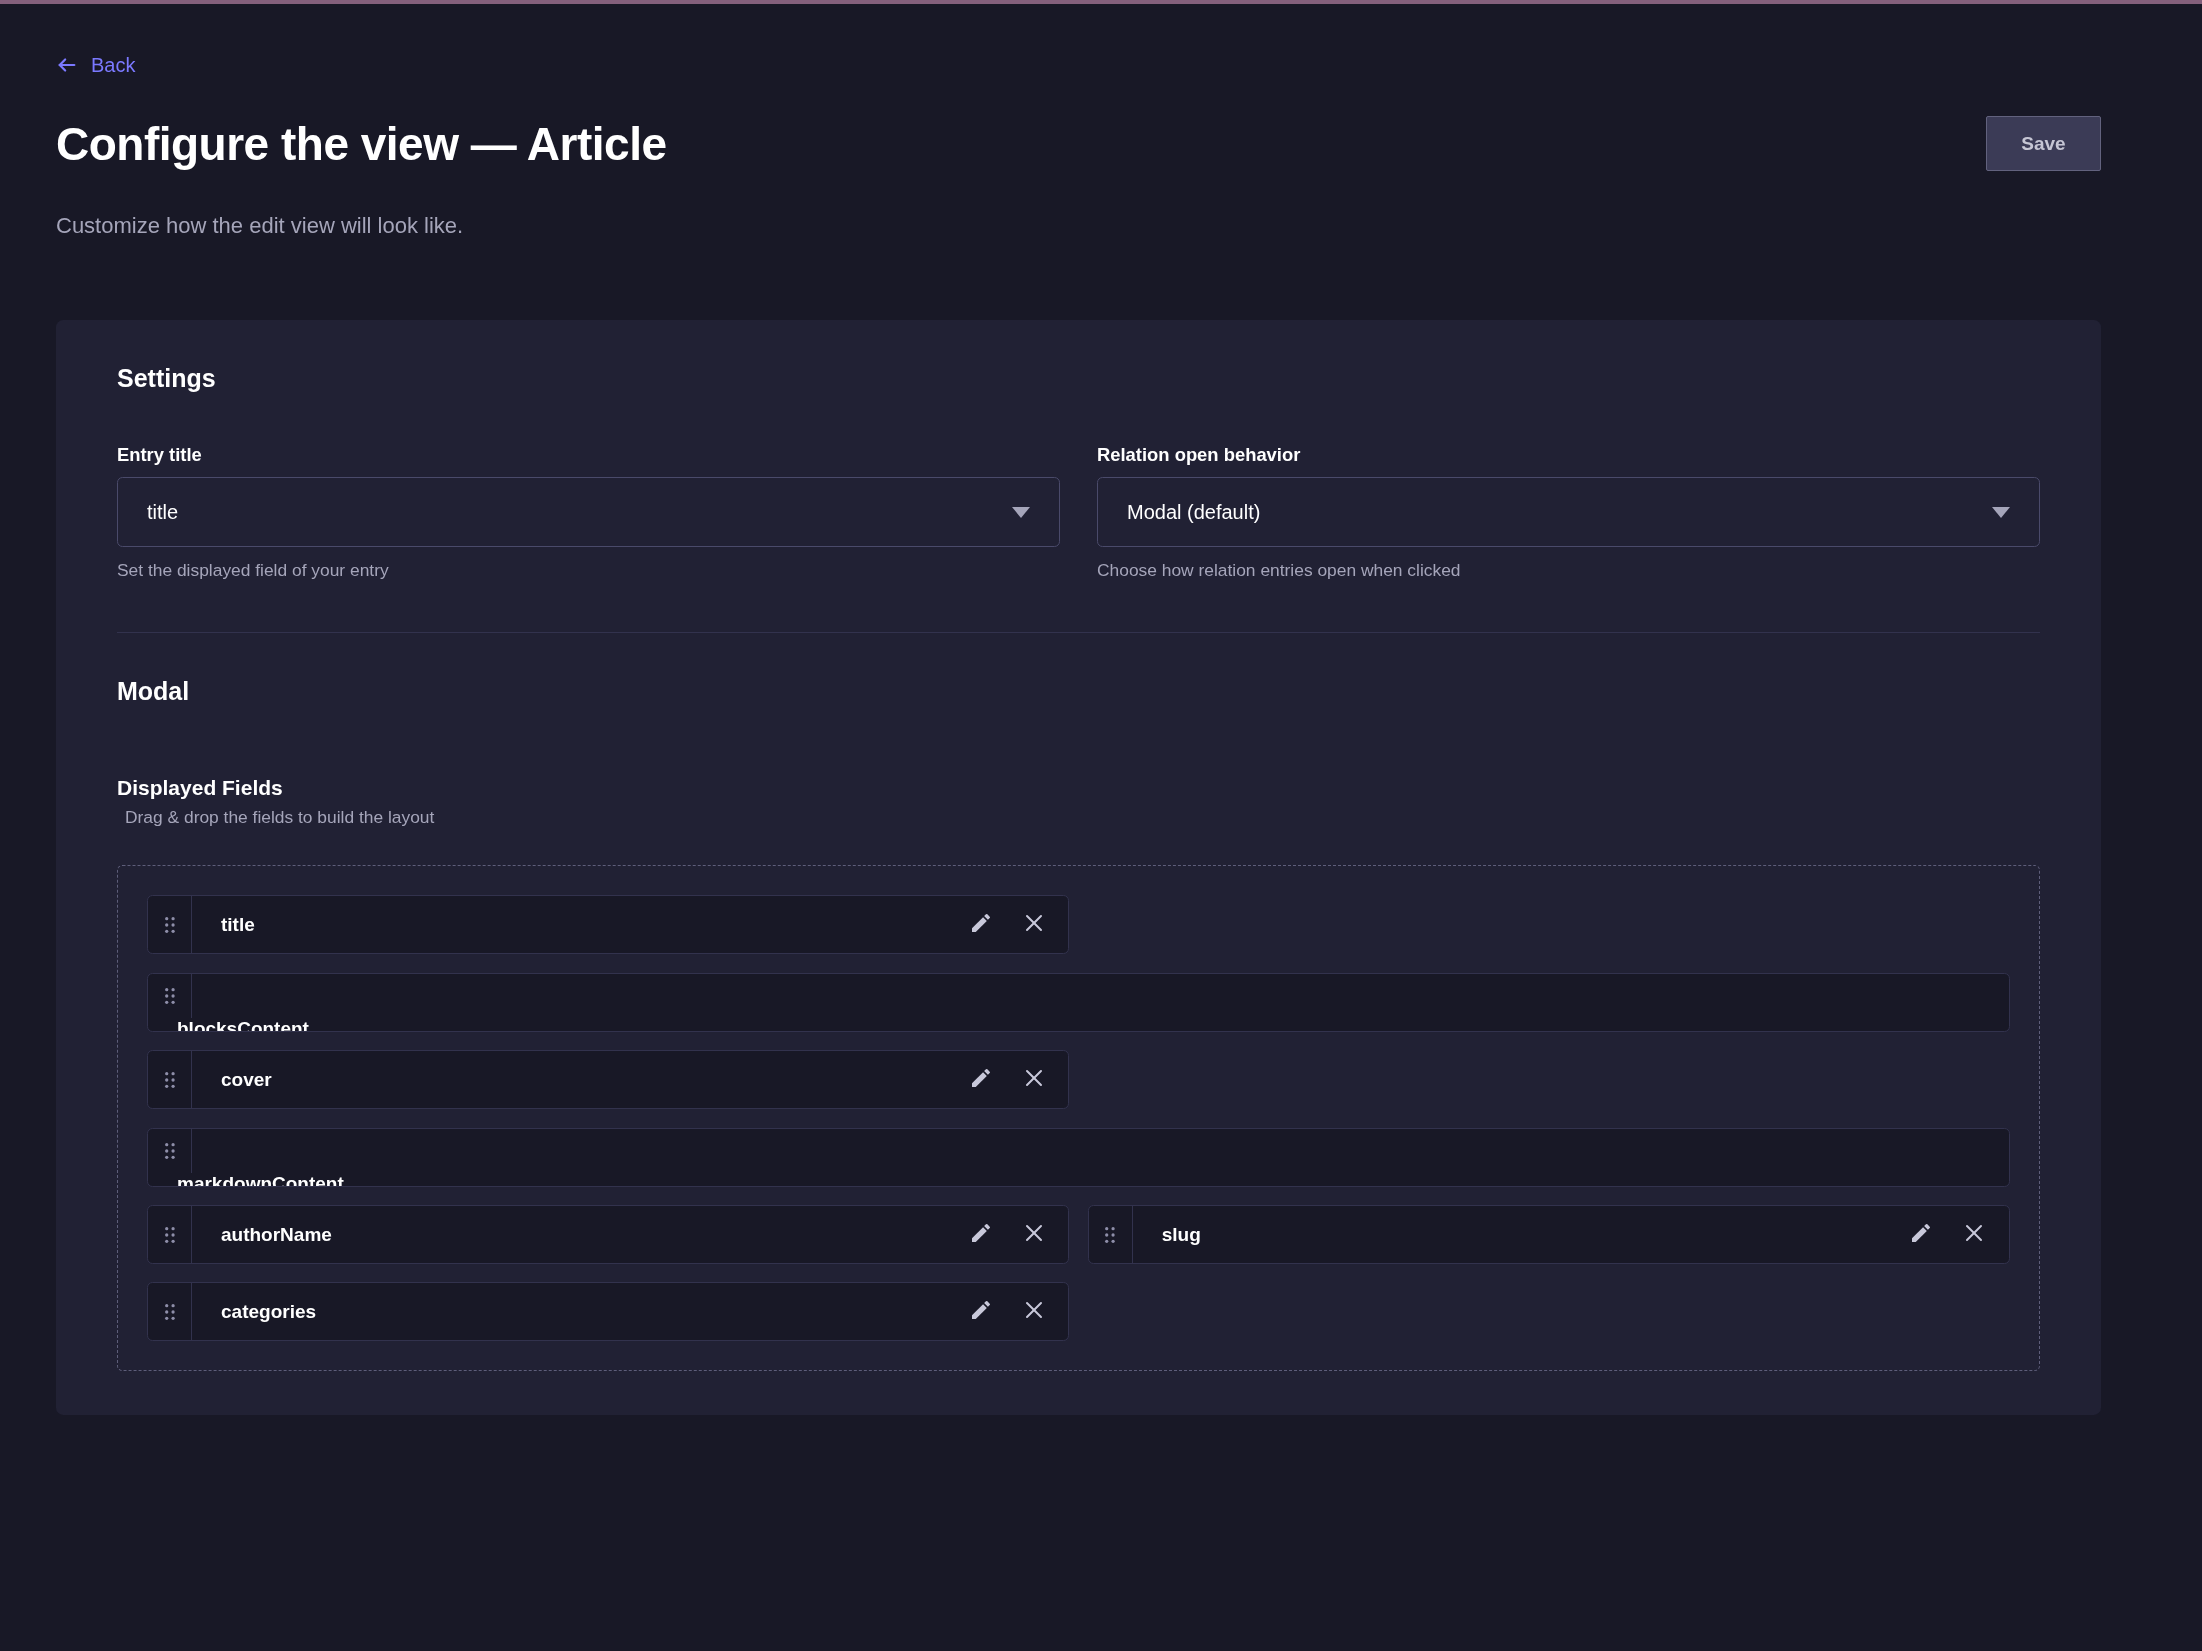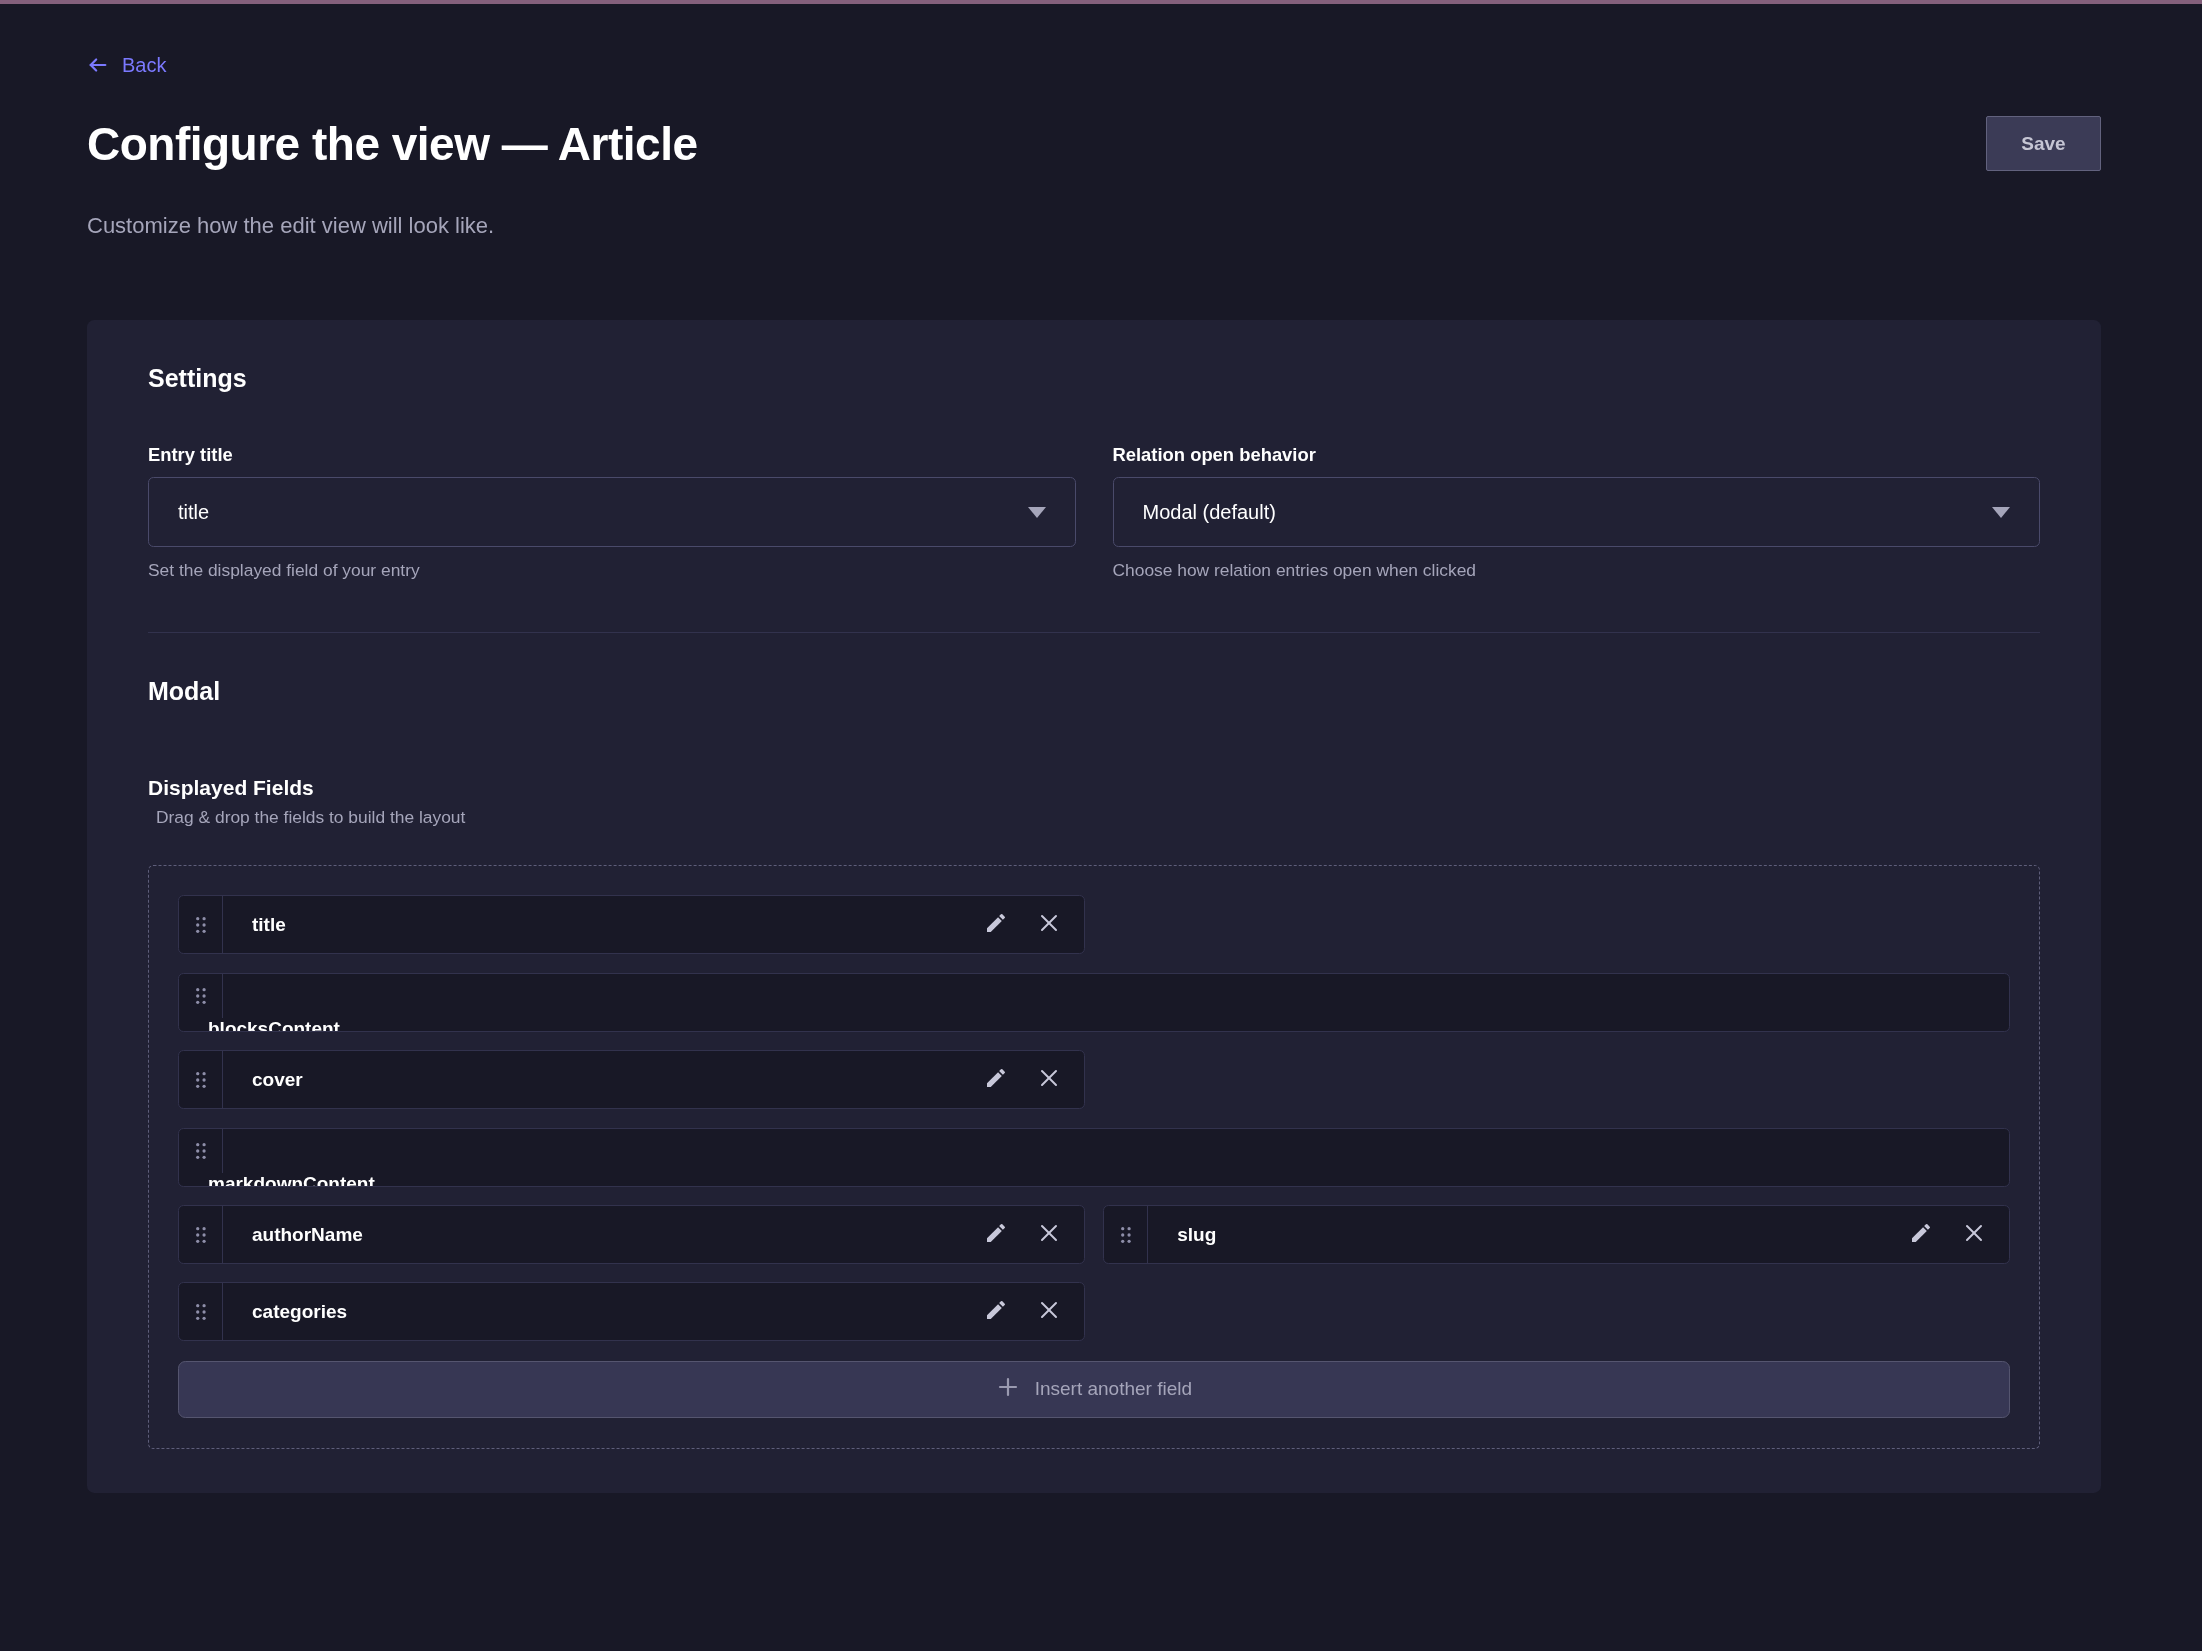--- a/index.html
+++ b/index.html
@@ -3,21 +3,21 @@
 <meta charset="utf-8">
 <style>
   * { margin: 0; padding: 0; box-sizing: border-box; }
   html, body {
     width: 2202px; height: 1651px;
     background: #181826;
     font-family: "Liberation Sans", sans-serif;
     overflow: hidden;
   }
   .topbar { height: 3.7px; width: 100%; background: #84607c; }
-  .content { padding: 50px 101px 0 87px; }
+  .content { padding: 50px 101px 0 56px; }
 
   
   .back-link {
     display: inline-flex; align-items: center; gap: 13px;
     color: #7b79ff; font-size: 20px; font-weight: 500;
     text-decoration: none; cursor: pointer;
   }
   .back-link svg { display: block; }
   .header-row {
     display: flex; justify-content: space-between; align-items: center;
@@ -372,27 +372,18 @@
       <button class="icon-btn">
         <span>
           <svg width="24" height="24" viewBox="0 0 24 24" fill="none" stroke="#c8c8da" stroke-width="2" stroke-linecap="round">
             <path d="M5 5l14 14"></path>
                     <path d="M19 5L5 19"></path>
           </svg>
         </span>
       </button>
     </div>
   </div>
-          <button class="insert-btn">
-          <span>
-            <svg width="24" height="24" viewBox="0 0 24 24" fill="none" stroke="#9a9ab0" stroke-width="2.2" stroke-linecap="round">
-              <path d="M12 4v16"></path>
-                <path d="M4 12h16"></path>
-            </svg>
-          </span>
-          <span>Insert another field</span>
-        </button>
       </div>
     </div>
 
   </div>
 </div>
 
 
 </body></html>

